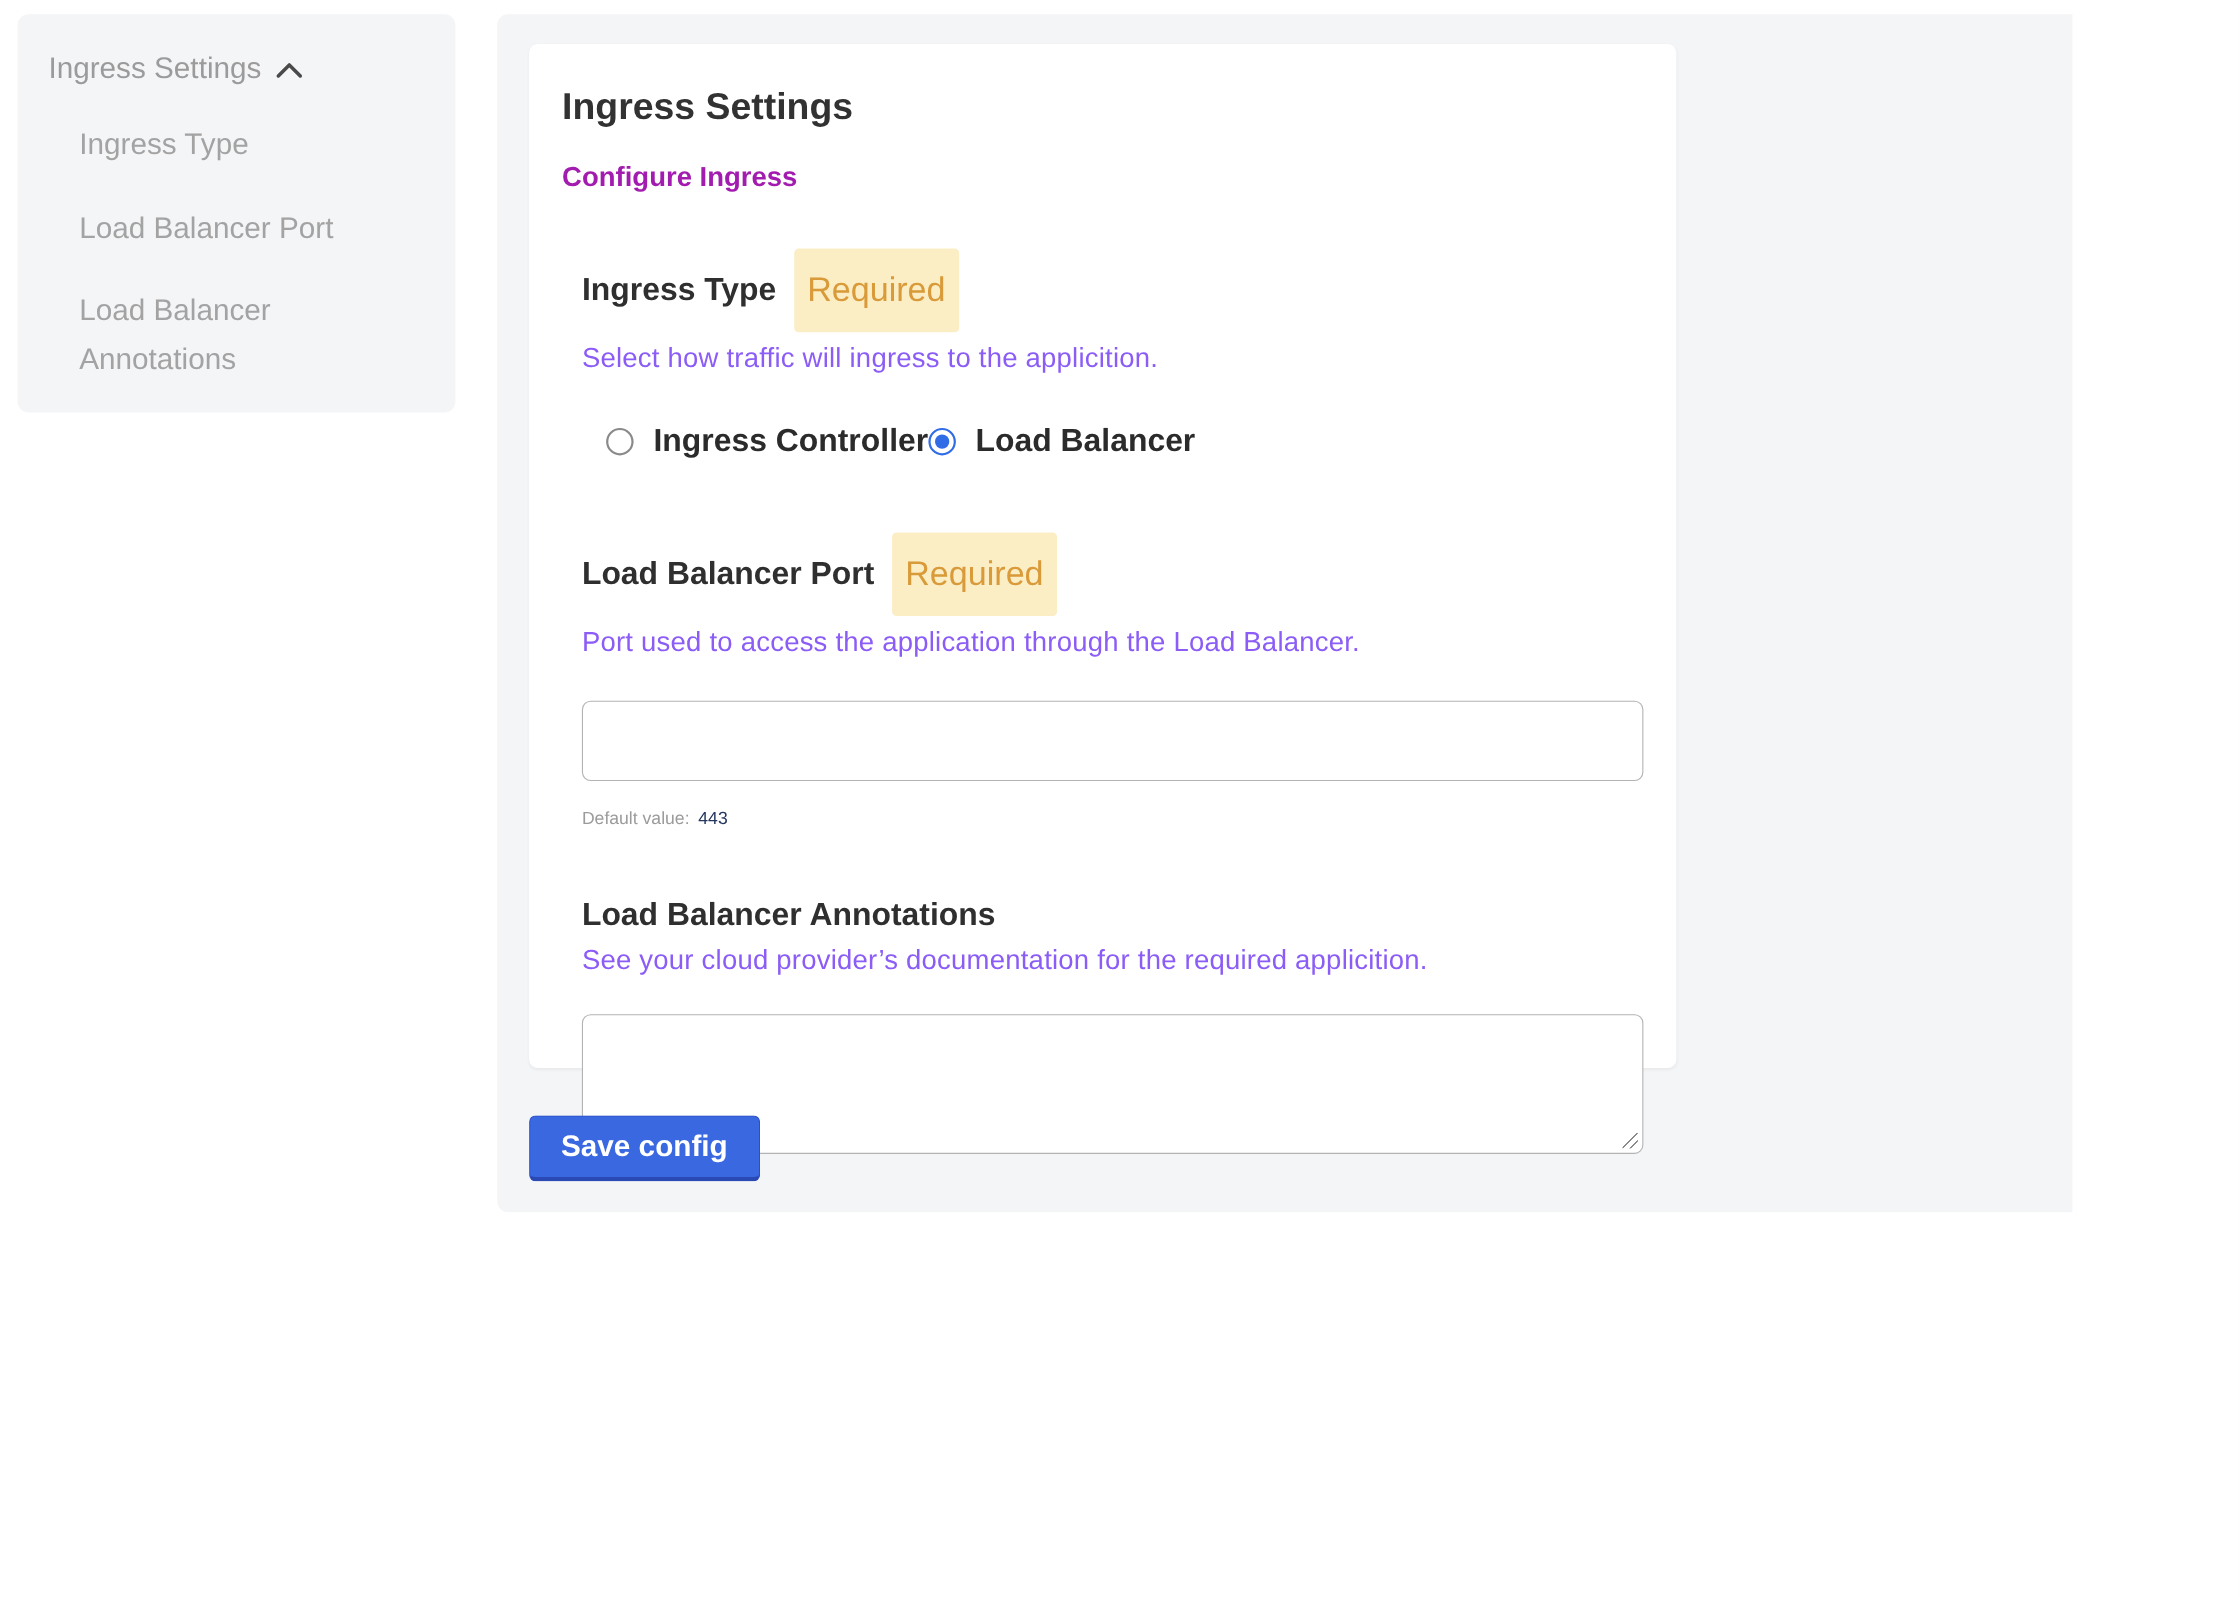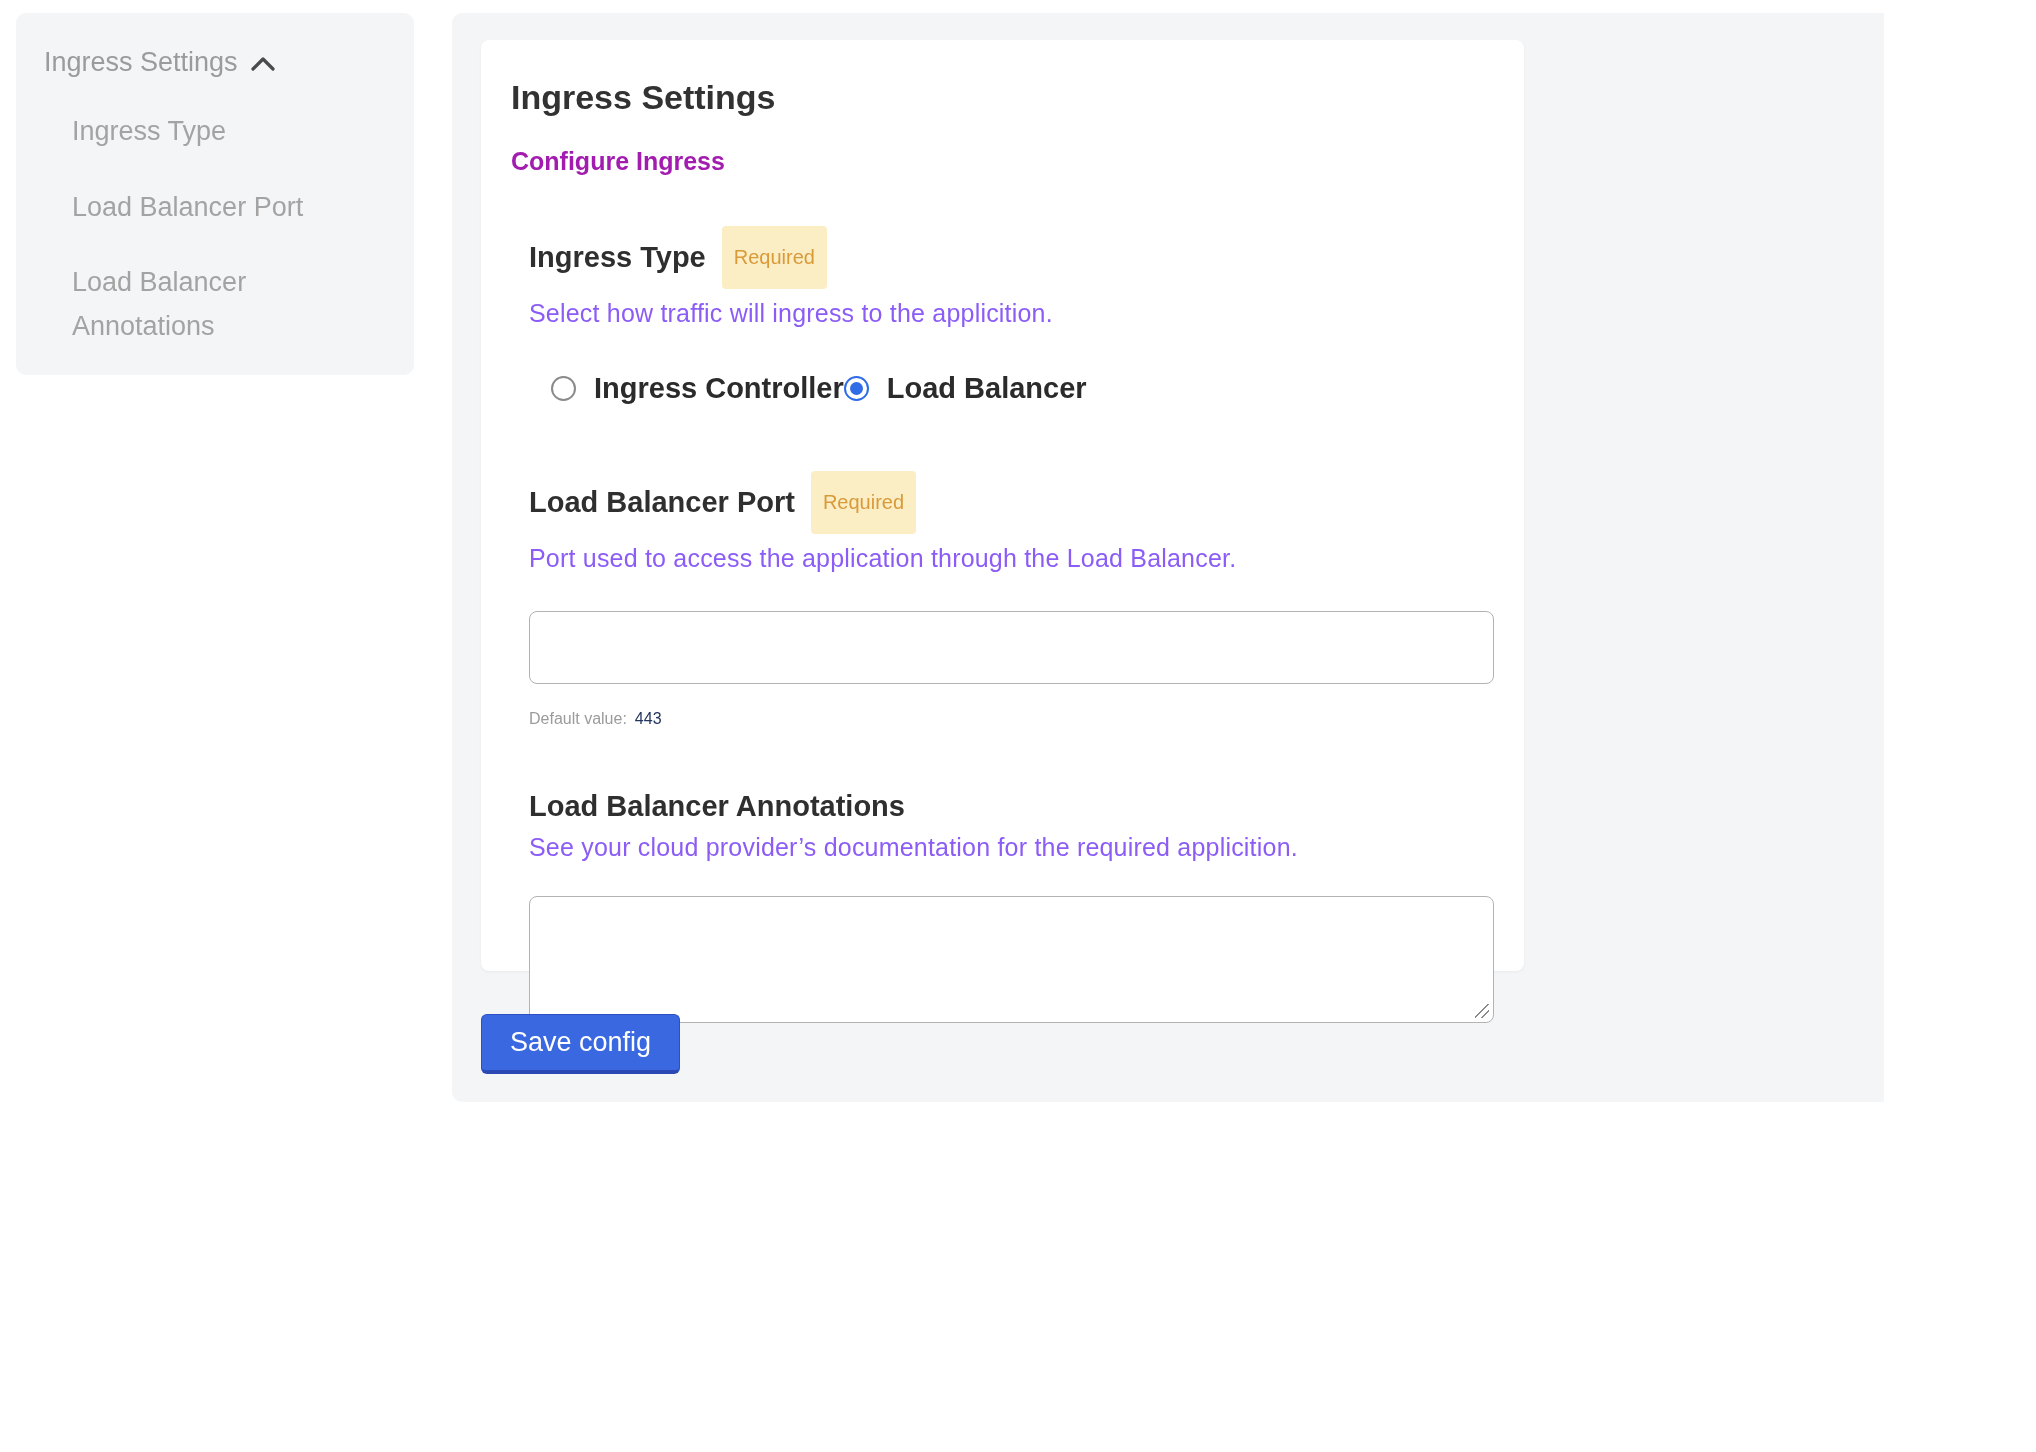--- a/index.html
+++ b/index.html
@@ -93,21 +93,21 @@
     display: flex;
     align-items: center;
     gap: 16px;
   }
   .field-label {
     font-size: 29px;
     font-weight: 700;
     color: #2f2f2f;
   }
   .required-badge {
-    font-size: 20px;
+    font-size: 31px;
     font-weight: 500;
     color: #d99a3a;
     background: #fbedc4;
     border-radius: 4px;
     padding: 20px 12px;
   }
   .help-text {
     margin-top: 10px;
     font-size: 25px;
     color: #8b5cf6;
@@ -218,21 +218,21 @@
     top: 1001px;
     min-width: 184px;
     height: 60px;
     background: #3a68e0;
     border: 1px solid #2d4fc4;
     border-bottom: 4px solid #2b49b4;
     border-radius: 6px;
     color: #ffffff;
     font-family: inherit;
     font-size: 27px;
-    font-weight: 400;
+    font-weight: 700;
     padding: 0 28px;
     cursor: pointer;
   }
 </style>
 </head>
 <body>
 
 <div class="screen">
 
   <nav class="sidebar">

